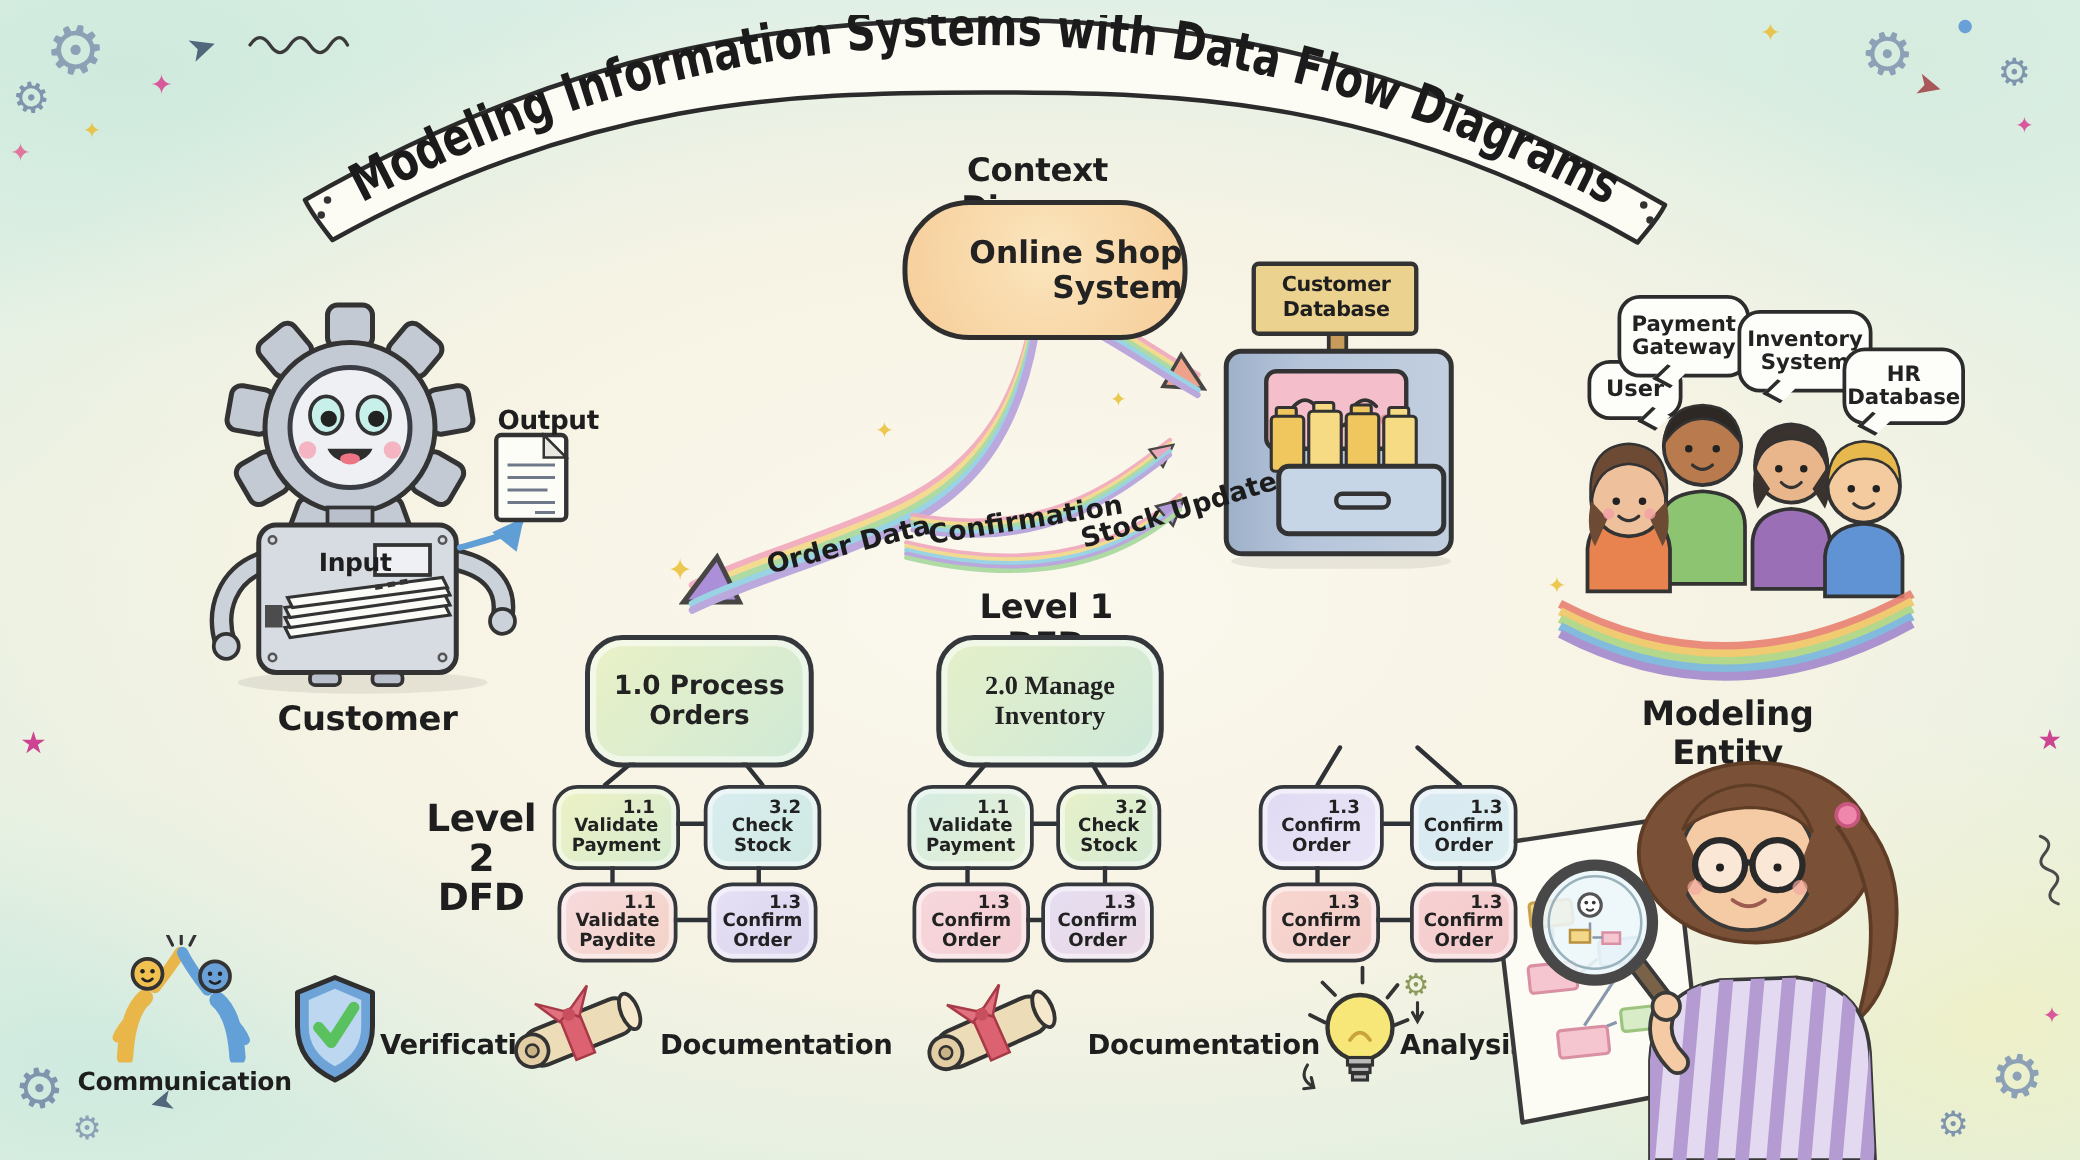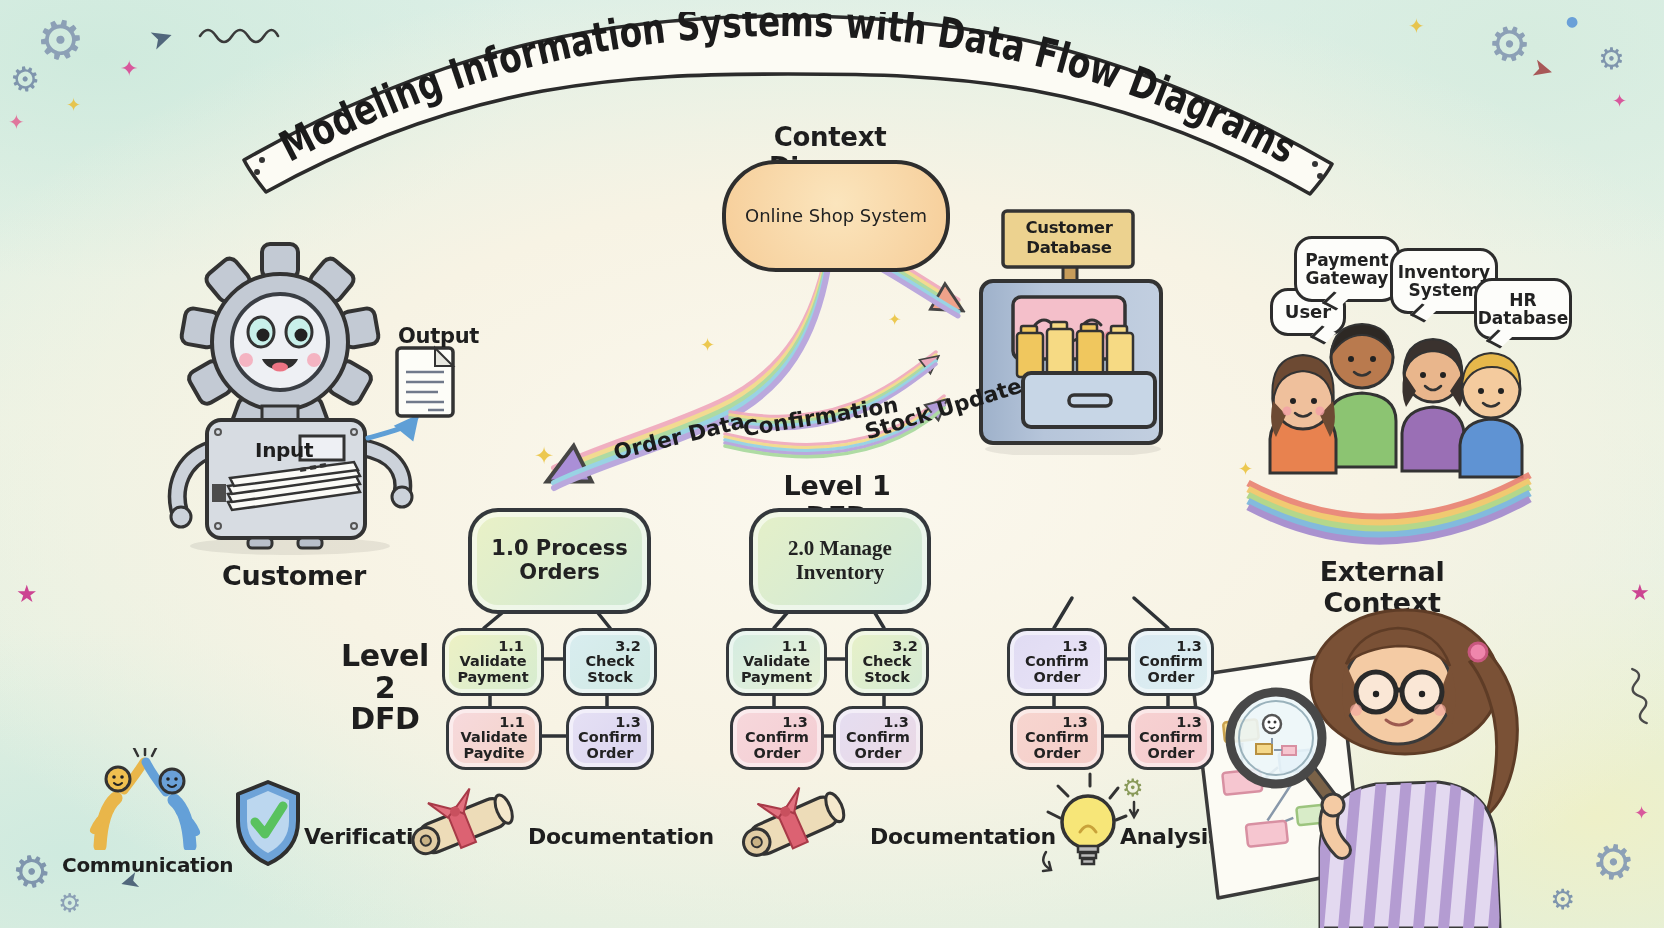--- a/index.html
+++ b/index.html
@@ -78,21 +78,21 @@
       <circle cx="1092" cy="164" r="3" fill="#333"></circle>
     <path id="titlearc" d="M 40,162 C 250,46 420,24 560,24 C 700,24 870,48 1080,164" fill="none"></path>
     <text font-size="42" font-weight="bold" fill="#1b1b1b">
       <textPath href="#titlearc" xlink:href="#titlearc" startOffset="50%" text-anchor="middle" textLength="1040" lengthAdjust="spacingAndGlyphs">Modeling Information Systems with Data Flow Diagrams</textPath>
     </text>
   </svg>
 
   <div class="cap" style="left:710px;top:122px;width:240px;font-size:26px">Context Diagram</div>
   <div class="abs" style="left:722px;top:160px;width:220px;height:104px;border:4px solid #2e2e2e;border-radius:54px;
       background:radial-gradient(circle at 50% 38%,#fbe5bd,#f6cd98);display:flex;align-items:center;justify-content:center;
-      text-align:center;font-weight:400;font-size:18px;line-height:1.12;z-index:4">Online Shop System</div>
+      text-align:right;font-weight:700;font-size:25px;line-height:1.12;z-index:4">Online Shop System</div>
 
   <svg class="abs" style="left:400px;top:240px;z-index:3" width="680" height="270" viewBox="0 0 680 270">
     <defs>
       <marker id="ahPurple" viewBox="0 0 12 12" refX="9" refY="6" markerWidth="8" markerHeight="8" orient="auto">
         <path d="M1,1 L11,6 L1,11 z" fill="#a284d6" stroke="#333" stroke-width="1"></path>
         </marker>
       <marker id="ahSalmon" viewBox="0 0 12 12" refX="9" refY="6" markerWidth="7" markerHeight="7" orient="auto">
         <path d="M1,1 L11,6 L1,11 z" fill="#ef9a80" stroke="#333" stroke-width="1"></path>
         </marker>
       <marker id="ahPink" viewBox="0 0 12 12" refX="9" refY="6" markerWidth="6" markerHeight="6" orient="auto">
@@ -307,21 +307,21 @@
     <path d="M 253,88 q 8,7 16,0" stroke="#333" stroke-width="2.5" fill="none" stroke-linecap="round"></path>
 
     <g fill="none" stroke-width="7" opacity=".85">
       <path d="M 18,168 Q 155,240 300,160" stroke="#e87a6a"></path>
       <path d="M 18,174 Q 155,246 300,166" stroke="#f0c35e"></path>
       <path d="M 18,180 Q 155,252 300,172" stroke="#a9d37c"></path>
       <path d="M 18,186 Q 155,258 300,178" stroke="#6fb1dc"></path>
       <path d="M 18,192 Q 155,264 300,184" stroke="#9d82cc"></path>
     </g>
   </svg>
-  <div class="cap" style="left:1277px;top:556px;width:210px;font-size:27px">External Context</div>
+  <div class="cap" style="left:1277px;top:556px;width:210px;font-size:27px">Modeling Entity</div>
 
   <div class="cap" style="left:752px;top:470px;width:170px;font-size:27px">Level 1 DFD</div>
 
   <svg class="abs" style="left:0;top:0;z-index:2" width="1664" height="928" viewBox="0 0 1664 928">
     <g stroke="#2e3236" stroke-width="3.5" stroke-linecap="round">
       <path d="M520,598 L484,628 M586,598 L610,628 M538,659 L563,659 M490,690 L490,706 M607,690 L607,706 M536,736 L566,736"></path>
       <path d="M800,598 L774,628 M866,598 L884,628 M821,659 L845,659 M774,690 L774,706 M884,690 L884,706 M818,736 L833,736"></path>
       <path d="M1072,598 L1054,628 M1134,598 L1168,628 M1101,659 L1128,659 M1054,690 L1054,706 M1168,690 L1168,706 M1098,736 L1128,736"></path>
     </g>
   </svg>

